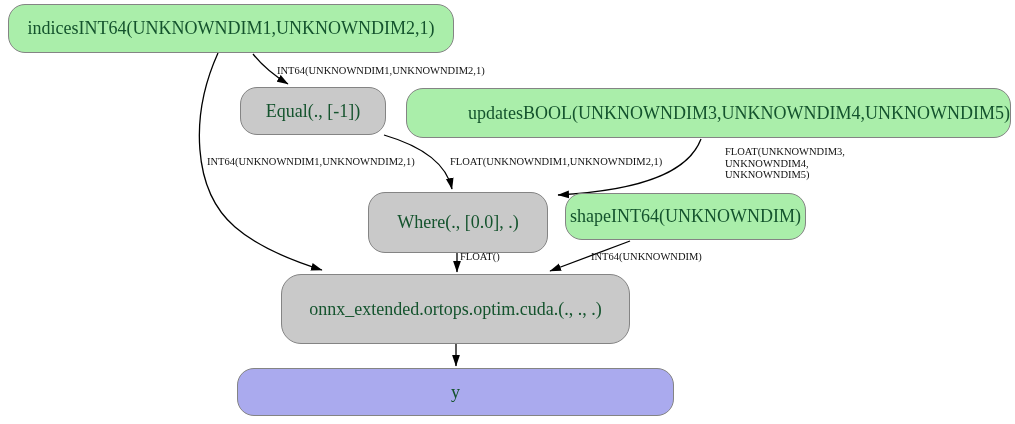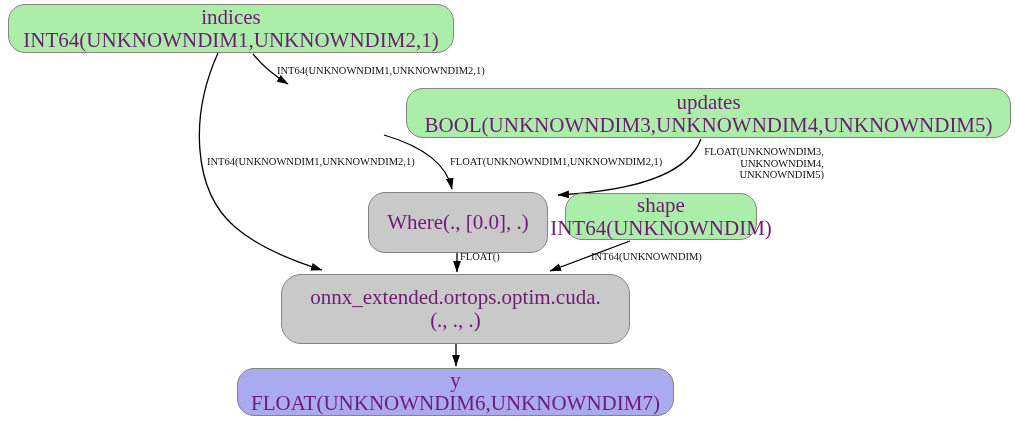--- a/index.html
+++ b/index.html
@@ -16,40 +16,40 @@
     left: 0; top: 0;
     width: 1015px; height: 424px;
     pointer-events: none;
   }
   .node {
     position: absolute;
     box-sizing: border-box;
     border: 1px solid #848484;
     border-radius: 17px;
     display: flex;
-    flex-direction: column;
+    flex-direction: row;
     align-items: center;
     justify-content: center;
     text-align: center;
-    color: #701a75;
-    font-size: 21px;
+    color: #14532d;
+    font-size: 18px;
     line-height: 23px;
     white-space: nowrap;
   }
   .node.input  { background: #aaeeaa; }
   .node.op     { background: #c9c9c9; }
   .node.output { background: #aaaaee; }
   .edge-label {
     position: absolute;
     font-size: 10.5px;
     line-height: 11.5px;
     color: #111111;
     white-space: nowrap;
   }
-  .edge-label.centered { text-align: right; white-space: normal; }
+  .edge-label.centered { text-align: left; white-space: normal; margin-left: 35px; }
 </style>
 </head>
 <body>
 
 <div class="canvas">
 
   <svg class="edges" viewBox="0 0 1015 424" xmlns="http://www.w3.org/2000/svg">
     <defs>
       <marker id="arrow" viewBox="0 0 12 9" refX="11" refY="4.5" markerWidth="12" markerHeight="9" orient="auto" markerUnits="userSpaceOnUse">
         <path d="M0,0.6 L11.5,4.5 L0,8.4 Z" fill="#000000"></path>
@@ -64,43 +64,45 @@
       <path d="M630,241 L550,271" marker-end="url(#arrow)"></path>
       <path d="M456,344 L456,366" marker-end="url(#arrow)"></path>
     </g>
   </svg>
 
   <div class="node input" style="left:8px; top:4px; width:446px; height:49px;">
     <span>indices</span>
     <span>INT64(UNKNOWNDIM1,UNKNOWNDIM2,1)</span>
   </div>
 
+  <div class="node op" style="left:240px; top:87px; width:146px; height:48px;">
+    <span>Equal(., [-1])</span>
+  </div>
 
   <div class="node input" style="left:406px; top:88px; width:605px; height:50px;justify-content:flex-end;">
     <span>updates</span>
     <span>BOOL(UNKNOWNDIM3,UNKNOWNDIM4,UNKNOWNDIM5)</span>
   </div>
 
   <div class="node op" style="left:368px; top:192px; width:180px; height:61px;">
     <span>Where(., [0.0], .)</span>
   </div>
 
-  <div class="node input" style="left:565px; top:193px; width:192px; height:47px;">
+  <div class="node input" style="left:565px; top:193px; width:241px; height:47px;">
     <span>shape</span>
     <span>INT64(UNKNOWNDIM)</span>
   </div>
 
   <div class="node op" style="left:281px; top:274px; width:349px; height:70px; border-radius:20px;">
     <span>onnx_extended.ortops.optim.cuda.</span>
     <span>(., ., .)</span>
   </div>
 
   <div class="node output" style="left:237px; top:368px; width:437px; height:48px;">
     <span>y</span>
-    <span>FLOAT(UNKNOWNDIM6,UNKNOWNDIM7)</span>
   </div>
 
   <div class="edge-label" style="left:277px; top:65px;">INT64(UNKNOWNDIM1,UNKNOWNDIM2,1)</div>
 
   <div class="edge-label" style="left:207px; top:156px;">INT64(UNKNOWNDIM1,UNKNOWNDIM2,1)</div>
 
   <div class="edge-label" style="left:450px; top:156px;">FLOAT(UNKNOWNDIM1,UNKNOWNDIM2,1)</div>
 
   <div class="edge-label centered" style="left:690px; top:146px; width:134px;">
     <span>FLOAT(UNKNOWNDIM3,</span><br>

